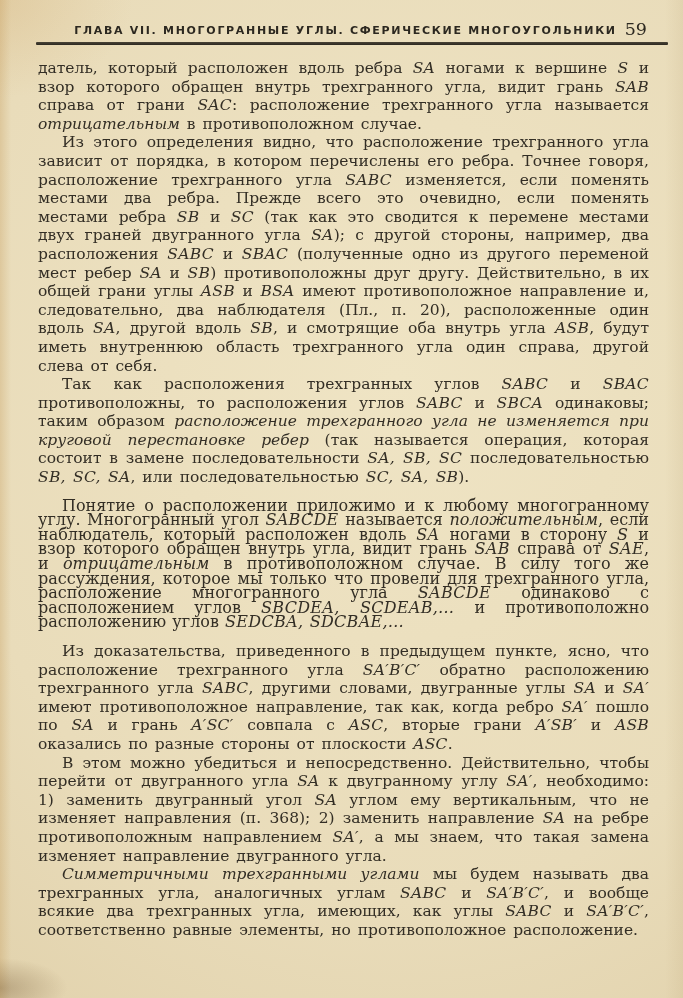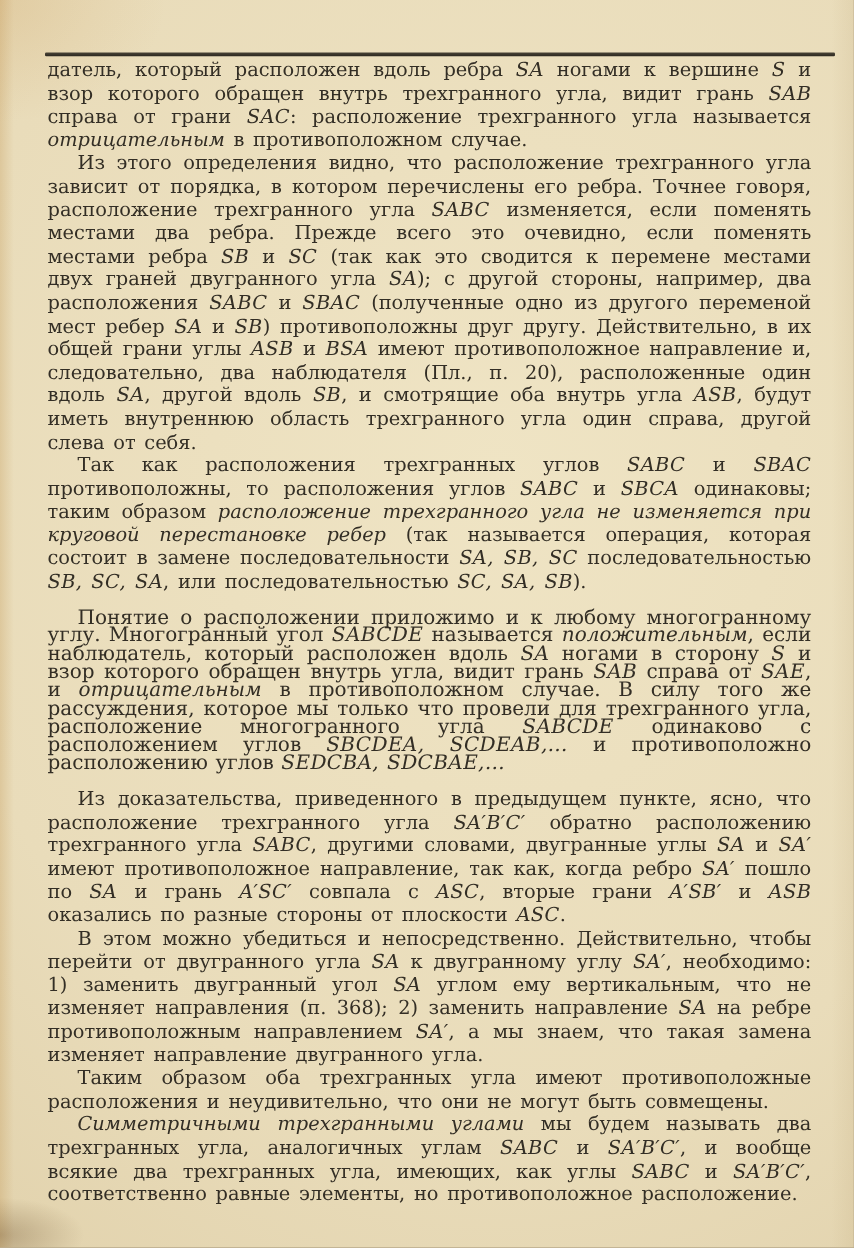--- a/index.html
+++ b/index.html
@@ -30,46 +30,49 @@
     position:absolute; right:6px; top:-5px;
     font-family:"DejaVu Serif", serif;
     font-size:17.5px; font-weight:500; color:#2c2820;
   }
   .head-rule{
     position:absolute; top:42px; left:36px; right:15px; height:3px;
     background:linear-gradient(#4a4437, #2c2820);
     border-radius:1px;
   }
   .text-column{
-    position:absolute; top:47px; left:38px; width:611px;
+    position:absolute; top:59px; left:38px; width:611px;
     text-align:justify;
     font-size:15.5px; line-height:18.6px; word-spacing:2px;
     color:#332e25;
   }
   .para{margin:0; text-indent:24px;}
   .para.noindent{text-indent:0;}
   .para.petit{
     font-size:16px; line-height:14.6px; word-spacing:1px;
     margin:12px 0 12px 0;
   }
   .it{font-style:italic;}
   .math{font-style:italic; letter-spacing:.3px;}
 </style>
 </head>
 <body>
 
 <div class="page">
 
+  <header class="running-head">
+    <span class="head-title">ГЛАВА VII. МНОГОГРАННЫЕ УГЛЫ. СФЕРИЧЕСКИЕ МНОГОУГОЛЬНИКИ</span>
+    <span class="page-num">59</span>
+  </header>
 
   <div class="head-rule"></div>
 
   <main class="text-column">
       <p class="para noindent"><span>датель, который расположен вдоль ребра </span><span class="math">SA</span><span> ногами к вершине </span><span class="math">S</span><span> и взор которого обращен внутрь трехгранного угла, видит грань </span><span class="math">SAB</span><span> справа от грани </span><span class="math">SAC</span><span>: расположение трехгранного угла называется </span><span class="it">отрицательным</span><span> в противоположном случае.</span></p>
       <p class="para"><span>Из этого определения видно, что расположение трехгранного угла зависит от порядка, в котором перечислены его ребра. Точнее говоря, расположение трехгранного угла </span><span class="math">SABC</span><span> изменяется, если поменять местами два ребра. Прежде всего это очевидно, если поменять местами ребра </span><span class="math">SB</span><span> и </span><span class="math">SC</span><span> (так как это сводится к перемене местами двух граней двугранного угла </span><span class="math">SA</span><span>); с другой стороны, например, два расположения </span><span class="math">SABC</span><span> и </span><span class="math">SBAC</span><span> (полученные одно из другого переменой мест ребер </span><span class="math">SA</span><span> и </span><span class="math">SB</span><span>) противоположны друг другу. Действительно, в их общей грани углы </span><span class="math">ASB</span><span> и </span><span class="math">BSA</span><span> имеют противоположное направление и, следовательно, два наблюдателя (Пл., п. 20), расположенные один вдоль </span><span class="math">SA</span><span>, другой вдоль </span><span class="math">SB</span><span>, и смотрящие оба внутрь угла </span><span class="math">ASB</span><span>, будут иметь внутреннюю область трехгранного угла один справа, другой слева от себя.</span></p>
       <p class="para"><span>Так как расположения трехгранных углов </span><span class="math">SABC</span><span> и </span><span class="math">SBAC</span><span> противоположны, то расположения углов </span><span class="math">SABC</span><span> и </span><span class="math">SBCA</span><span> одинаковы; таким образом </span><span class="it">расположение трехгранного угла не изменяется при круговой перестановке ребер</span><span> (так называется операция, которая состоит в замене последовательности </span><span class="math">SA, SB, SC</span><span> последовательностью </span><span class="math">SB, SC, SA</span><span>, или последовательностью </span><span class="math">SC, SA, SB</span><span>).</span></p>
       <p class="para petit"><span>Понятие о расположении приложимо и к любому многогранному углу. Многогранный угол </span><span class="math">SABCDE</span><span> называется </span><span class="it">положительным</span><span>, если наблюдатель, который расположен вдоль </span><span class="math">SA</span><span> ногами в сторону </span><span class="math">S</span><span> и взор которого обращен внутрь угла, видит грань </span><span class="math">SAB</span><span> справа от </span><span class="math">SAE</span><span>, и </span><span class="it">отрицательным</span><span> в противоположном случае. В силу того же рассуждения, которое мы только что провели для трехгранного угла, расположение многогранного угла </span><span class="math">SABCDE</span><span> одинаково с расположением углов </span><span class="math">SBCDEA, SCDEAB,…</span><span> и противоположно расположению углов </span><span class="math">SEDCBA, SDCBAE,…</span></p>
       <p class="para"><span>Из доказательства, приведенного в предыдущем пункте, ясно, что расположение трехгранного угла </span><span class="math">SA′B′C′</span><span> обратно расположению трехгранного угла </span><span class="math">SABC</span><span>, другими словами, двугранные углы </span><span class="math">SA</span><span> и </span><span class="math">SA′</span><span> имеют противоположное направление, так как, когда ребро </span><span class="math">SA′</span><span> пошло по </span><span class="math">SA</span><span> и грань </span><span class="math">A′SC′</span><span> совпала с </span><span class="math">ASC</span><span>, вторые грани </span><span class="math">A′SB′</span><span> и </span><span class="math">ASB</span><span> оказались по разные стороны от плоскости </span><span class="math">ASC</span><span>.</span></p>
       <p class="para"><span>В этом можно убедиться и непосредственно. Действительно, чтобы перейти от двугранного угла </span><span class="math">SA</span><span> к двугранному углу </span><span class="math">SA′</span><span>, необходимо: 1) заменить двугранный угол </span><span class="math">SA</span><span> углом ему вертикальным, что не изменяет направления (п. 368); 2) заменить направление </span><span class="math">SA</span><span> на ребре противоположным направлением </span><span class="math">SA′</span><span>, а мы знаем, что такая замена изменяет направление двугранного угла.</span></p>
-      <p class="para"><span>Таким образом оба трехгранных угла имеют противоположные расположения и неудивительно, что они не могут быть совмещены.</span></p>
       <p class="para"><span class="it">Симметричными трехгранными углами</span><span> мы будем называть два трехгранных угла, аналогичных углам </span><span class="math">SABC</span><span> и </span><span class="math">SA′B′C′</span><span>, и вообще всякие два трехгранных угла, имеющих, как углы </span><span class="math">SABC</span><span> и </span><span class="math">SA′B′C′</span><span>, соответственно равные элементы, но противоположное расположение.</span></p>
     </main>
 
 </div>
 
 </body></html>

